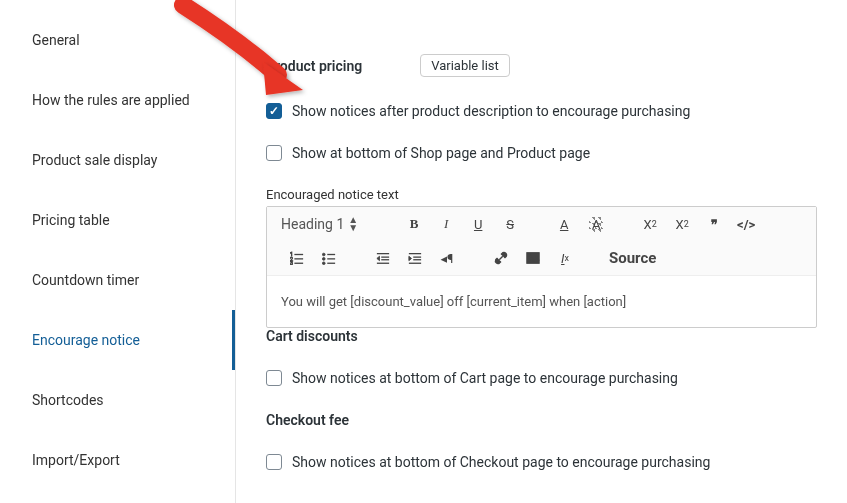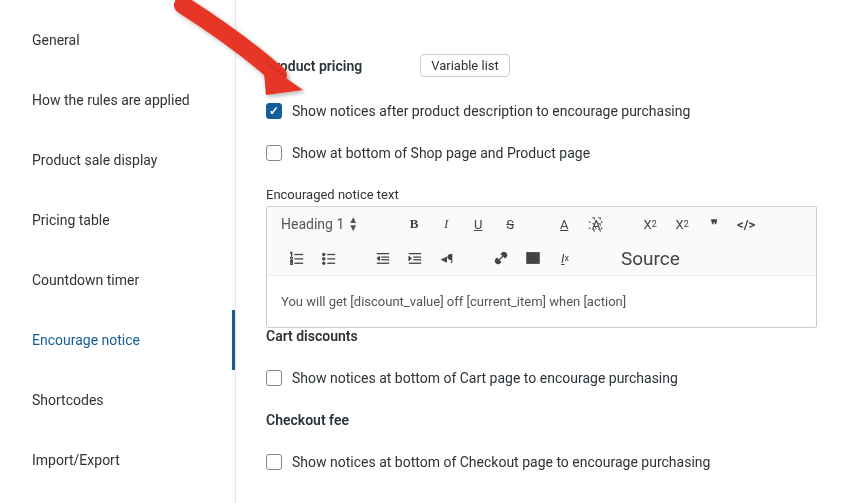--- a/index.html
+++ b/index.html
@@ -138,21 +138,21 @@
   }
   .tb-heading {
     font-size: 14px;
     display:flex;
     align-items:center;
     gap:4px;
     margin-right: 18px;
   }
   .tb-heading .sort { font-size:10px; line-height:8px; display:flex; flex-direction:column; }
   .tb-spacer { width: 22px; }
-  .source { font-size:19px; margin-left:18px; }
+  .source { font-size:15px; margin-left:6px;font-weight:bold; }
 
   .editor-body {
     padding: 18px 14px;
     color: #555;
     font-size: 13px;
   }
 
   .section-title2 {
     font-size: 14px;
     font-weight: 600;

